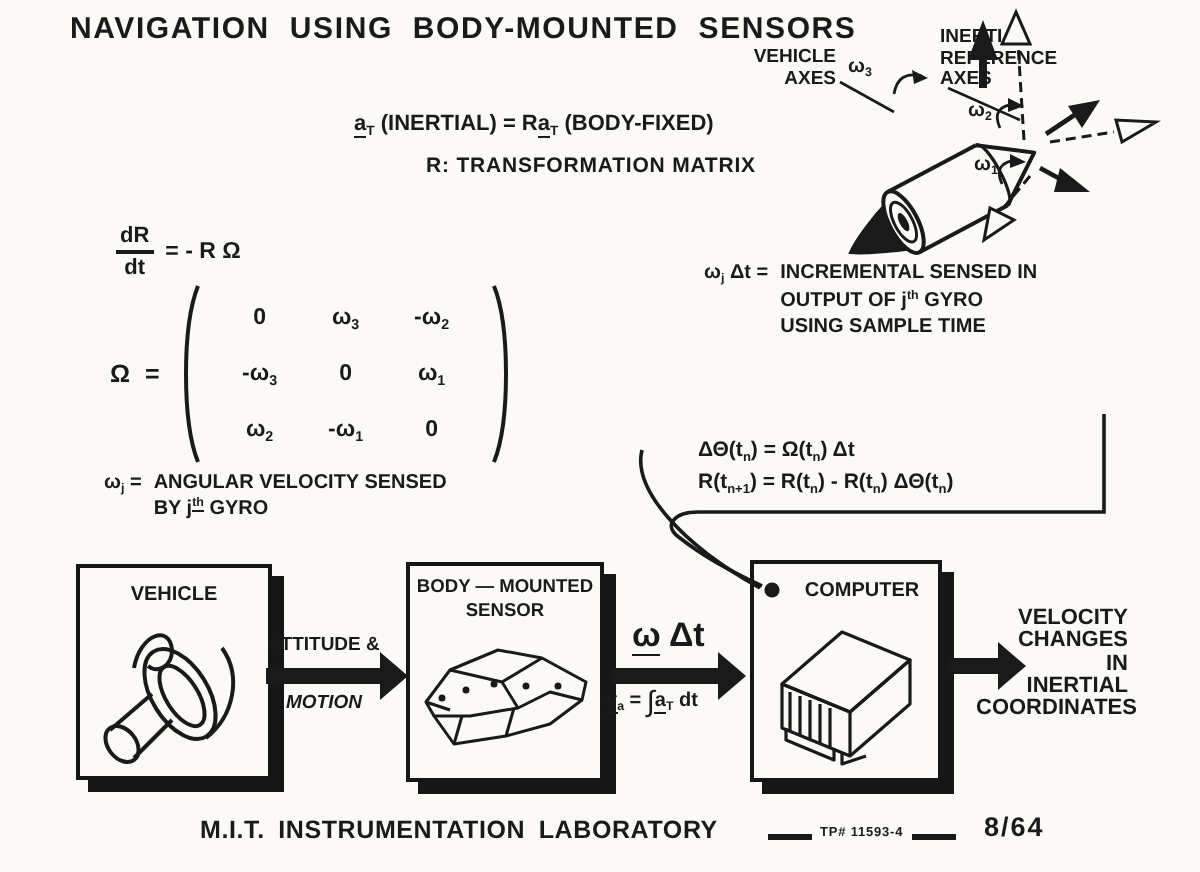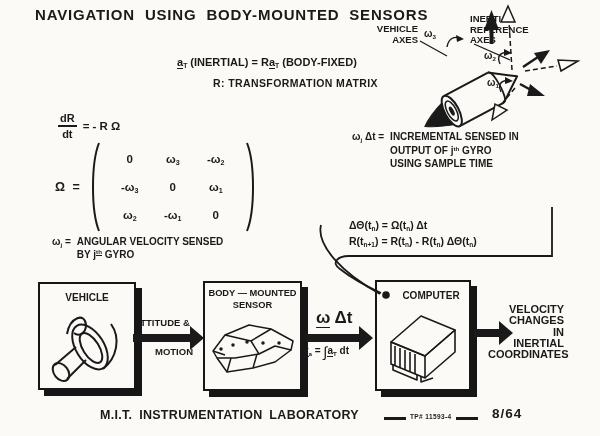--- a/index.html
+++ b/index.html
@@ -164,21 +164,21 @@
         <path d="M14,60 L48,74 L48,96 L14,82 Z"></path>
         <path d="M48,74 L78,48 L78,70 L48,96"></path>
         <path d="M18,64 L18,84 M23,66 L23,86 M28,68 L28,88 M33,70 L33,90 M38,72 L38,92"></path>
         <path d="M16,82 L16,88 L40,98 L40,92"></path>
         <path d="M44,94 L44,100 L56,96"></path>
       </g>
     </svg>
   </div>
 
   <div class="abs arrow-label nw" style="left:131px;top:317px;width:62px;">ATTITUDE &amp;</div>
-  <div class="abs arrow-label nw" style="left:143px;top:346px;width:62px;">MOTION</div>
+  <div class="abs arrow-label nw" style="left:131px;top:346px;width:62px;font-style:italic;">MOTION</div>
   <div class="abs nw" style="left:316px;top:308px;font-size:17px;"><span class="u">ω</span><span> Δt</span></div>
   <div class="abs nw" style="left:303px;top:345px;font-size:10px;"><span class="u">v</span><sub>a</sub><span> = </span><span class="big">∫</span><span class="u">a</span><sub>T</sub><span> dt</span></div>
 
   <div class="abs outtext" style="left:488px;top:304px;width:76px;">
     <div>VELOCITY</div>
     <div>CHANGES</div>
     <div>IN</div>
     <div>INERTIAL</div>
     <div>COORDINATES</div>
   </div>

